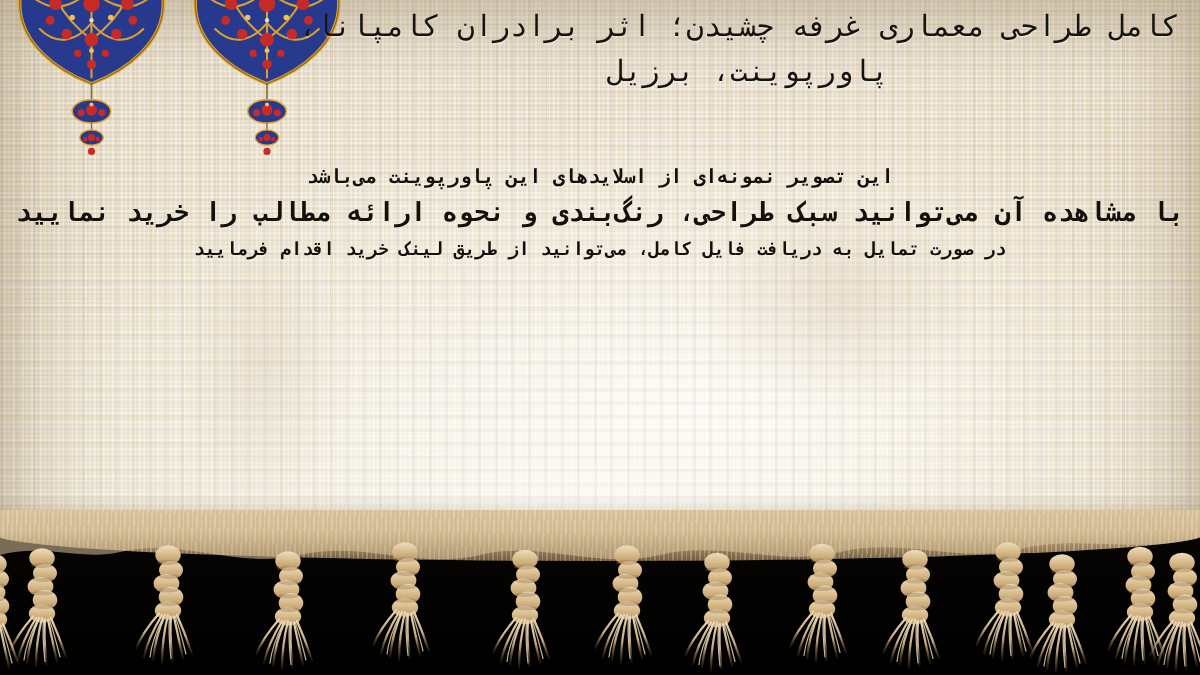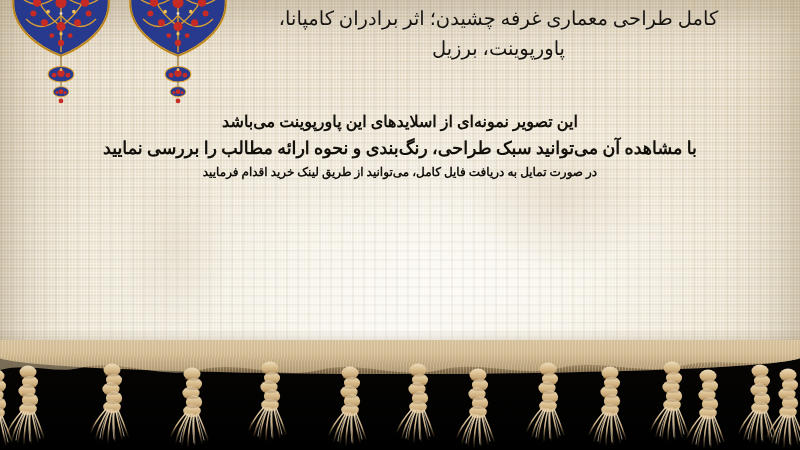--- a/index.html
+++ b/index.html
@@ -6,21 +6,21 @@
   html, body {
     margin: 0;
     padding: 0;
     background: #000;
   }
   #slide {
     position: relative;
     width: 800px;
     height: 450px;
     overflow: hidden;
-    font-family: Liberation Serif, serif;
+    font-family: Liberation Mono, monospace;
     background: #0369a1;
     user-select: none;
   }
 
   
   .paper-base {
     position: absolute;
     inset: 0;
     background:
       radial-gradient(ellipse 60% 45% at 58% 62%, rgba(255,253,248,0.85) 0%, rgba(255,252,245,0.25) 55%, rgba(255,252,245,0) 100%),
@@ -92,21 +92,21 @@
     left: 0;
     text-align: center;
     color: #121009;
     font-size: 18.5px;
     font-weight: 600;
     line-height: 1.44;
     letter-spacing: .1px;
     text-shadow: 0 1px 0 rgba(255,255,255,0.28);
   }
   .body-block .bline { display: block; padding: 1.5px 0; white-space: nowrap; }
-  .body-block .bline.l1 { font-size: 16px; }
+  .body-block .bline.l1 { font-size: 13px; }
   .body-block .bline.l2 { font-size: 17.5px; }
   .body-block .bline.l3 { font-size: 12px; }
 
   
   .ornaments { position: absolute; top: 0; left: 0; width: 250px; height: 115px; }
   .ornaments svg { display: block; }
 
   
   .fringe-zone {
     position: absolute;
@@ -248,21 +248,21 @@
 
   <div class="text-layer">
 
     <div class="title-block">
       <span class="tline">کامل طراحی معماری غرفه چشیدن؛ اثر برادران کامپانا،</span>
       <span class="tline">پاورپوینت، برزیل</span>
     </div>
 
     <div class="body-block">
       <span class="bline l1">این تصویر نمونه‌ای از اسلایدهای این پاورپوینت می‌باشد</span>
-      <span class="bline l2">با مشاهده آن می‌توانید سبک طراحی، رنگ‌بندی و نحوه ارائه مطالب را بررسی نمایید</span>
+      <span class="bline l2">با مشاهده آن می‌توانید سبک طراحی، رنگ‌بندی و نحوه ارائه مطالب را خرید نمایید</span>
       <span class="bline l3">در صورت تمایل به دریافت فایل کامل، می‌توانید از طریق لینک خرید اقدام فرمایید</span>
     </div>
 
   </div>
 
   <div class="paper-edge-shadow"></div>
 
   <div class="fringe-zone">
     <div class="fringe-black"></div>
     <div class="fringe-band"></div>

